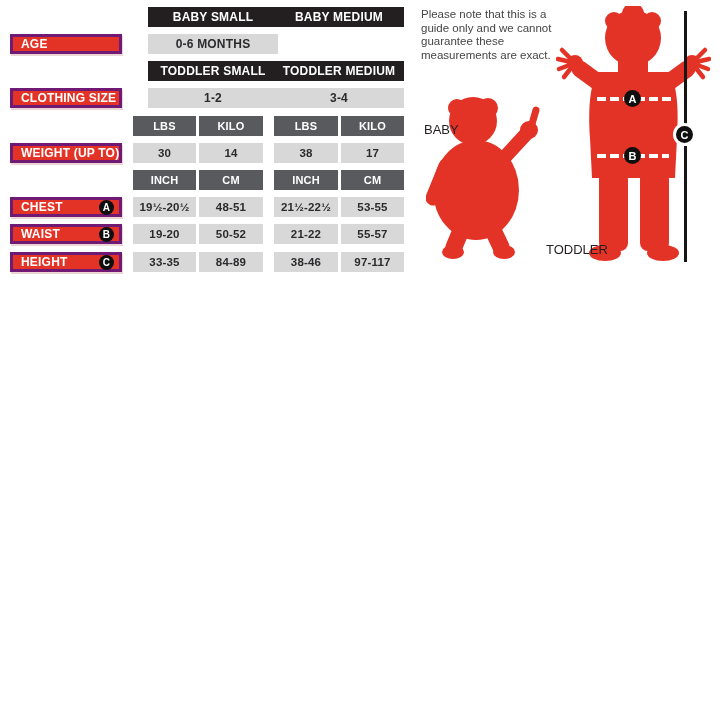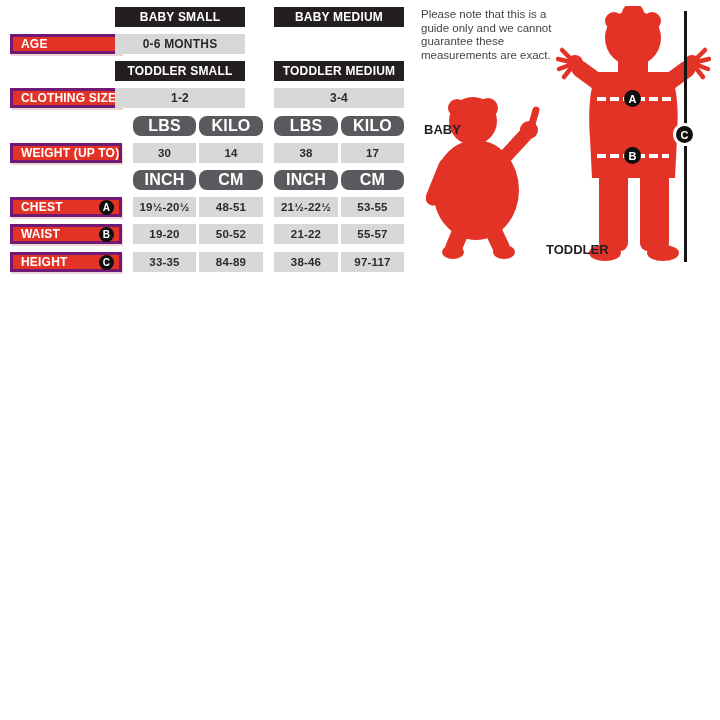--- a/index.html
+++ b/index.html
@@ -12,46 +12,46 @@
     position:absolute;height:20px;box-sizing:border-box;
     display:flex;align-items:center;justify-content:center;
     font-weight:bold;font-size:12px;letter-spacing:.2px;white-space:nowrap;
   }
   .red-bar{
     background:#e33327;color:#ffffff;justify-content:flex-start;
     padding:0 5px 0 8px;border:3px solid #701a75;
     box-shadow:1px 2px 0 rgba(150,30,20,.18);
   }
   .blk{background:#231f20;color:#ffffff;}
-  .dgray{background:#595a5e;color:#ffffff;font-size:16px;border-radius:8px;}
+  .dgray{background:#595a5e;color:#ffffff;font-size:11px;}
   .lgray{background:#d8d8d9;color:#2b2b2d;}
   .sub{font-size:11.5px;}
   
   .badge{
     width:15px;height:15px;border-radius:50%;background:#0f0f10;color:#fff;
     font-size:10px;font-weight:bold;display:flex;align-items:center;
     justify-content:center;margin-left:auto;flex:0 0 auto;
   }
   
   .cL {left:10px;width:112px;}
-  .c1 {left:115px;width:130px;}
+  .c1 {left:148px;width:130px;}
   .c1a{left:133px;width:63px;}
   .c1b{left:199px;width:64px;}
   .c2 {left:274px;width:130px;}
   .c2a{left:274px;width:64px;}
   .c2b{left:341px;width:63px;}
   
   .r1{top:7px;}  .r2{top:34px;} .r3{top:61px;} .r4{top:88px;} .r5{top:116px;}
   .r6{top:143px;}.r7{top:170px;}.r8{top:197px;}.r9{top:224px;}.r10{top:252px;}
   
   .note{
     position:absolute;left:421px;top:8px;width:148px;
     font-size:11.5px;line-height:13.5px;color:#454547;
   }
-  .fig-label{position:absolute;font-weight:bold;color:#231f20;white-space:nowrap;}
+  .fig-label{position:absolute;font-weight:normal;color:#231f20;white-space:nowrap;}
   .baby-label{left:424px;top:122px;font-size:13px;}
   .toddler-label{left:546px;top:242px;font-size:13px;}
   .fig{position:absolute;}
   .baby-fig{left:426px;top:94px;width:116px;height:166px;}
   .toddler-fig{left:556px;top:6px;width:155px;height:260px;}
   .height-line{position:absolute;left:684px;top:11px;width:3px;height:251px;background:#161616;}
   .dash{
     position:absolute;height:4px;
     background:repeating-linear-gradient(90deg,#ffffff 0,#ffffff 9px,rgba(255,255,255,0) 9px,rgba(255,255,255,0) 13px);
   }

